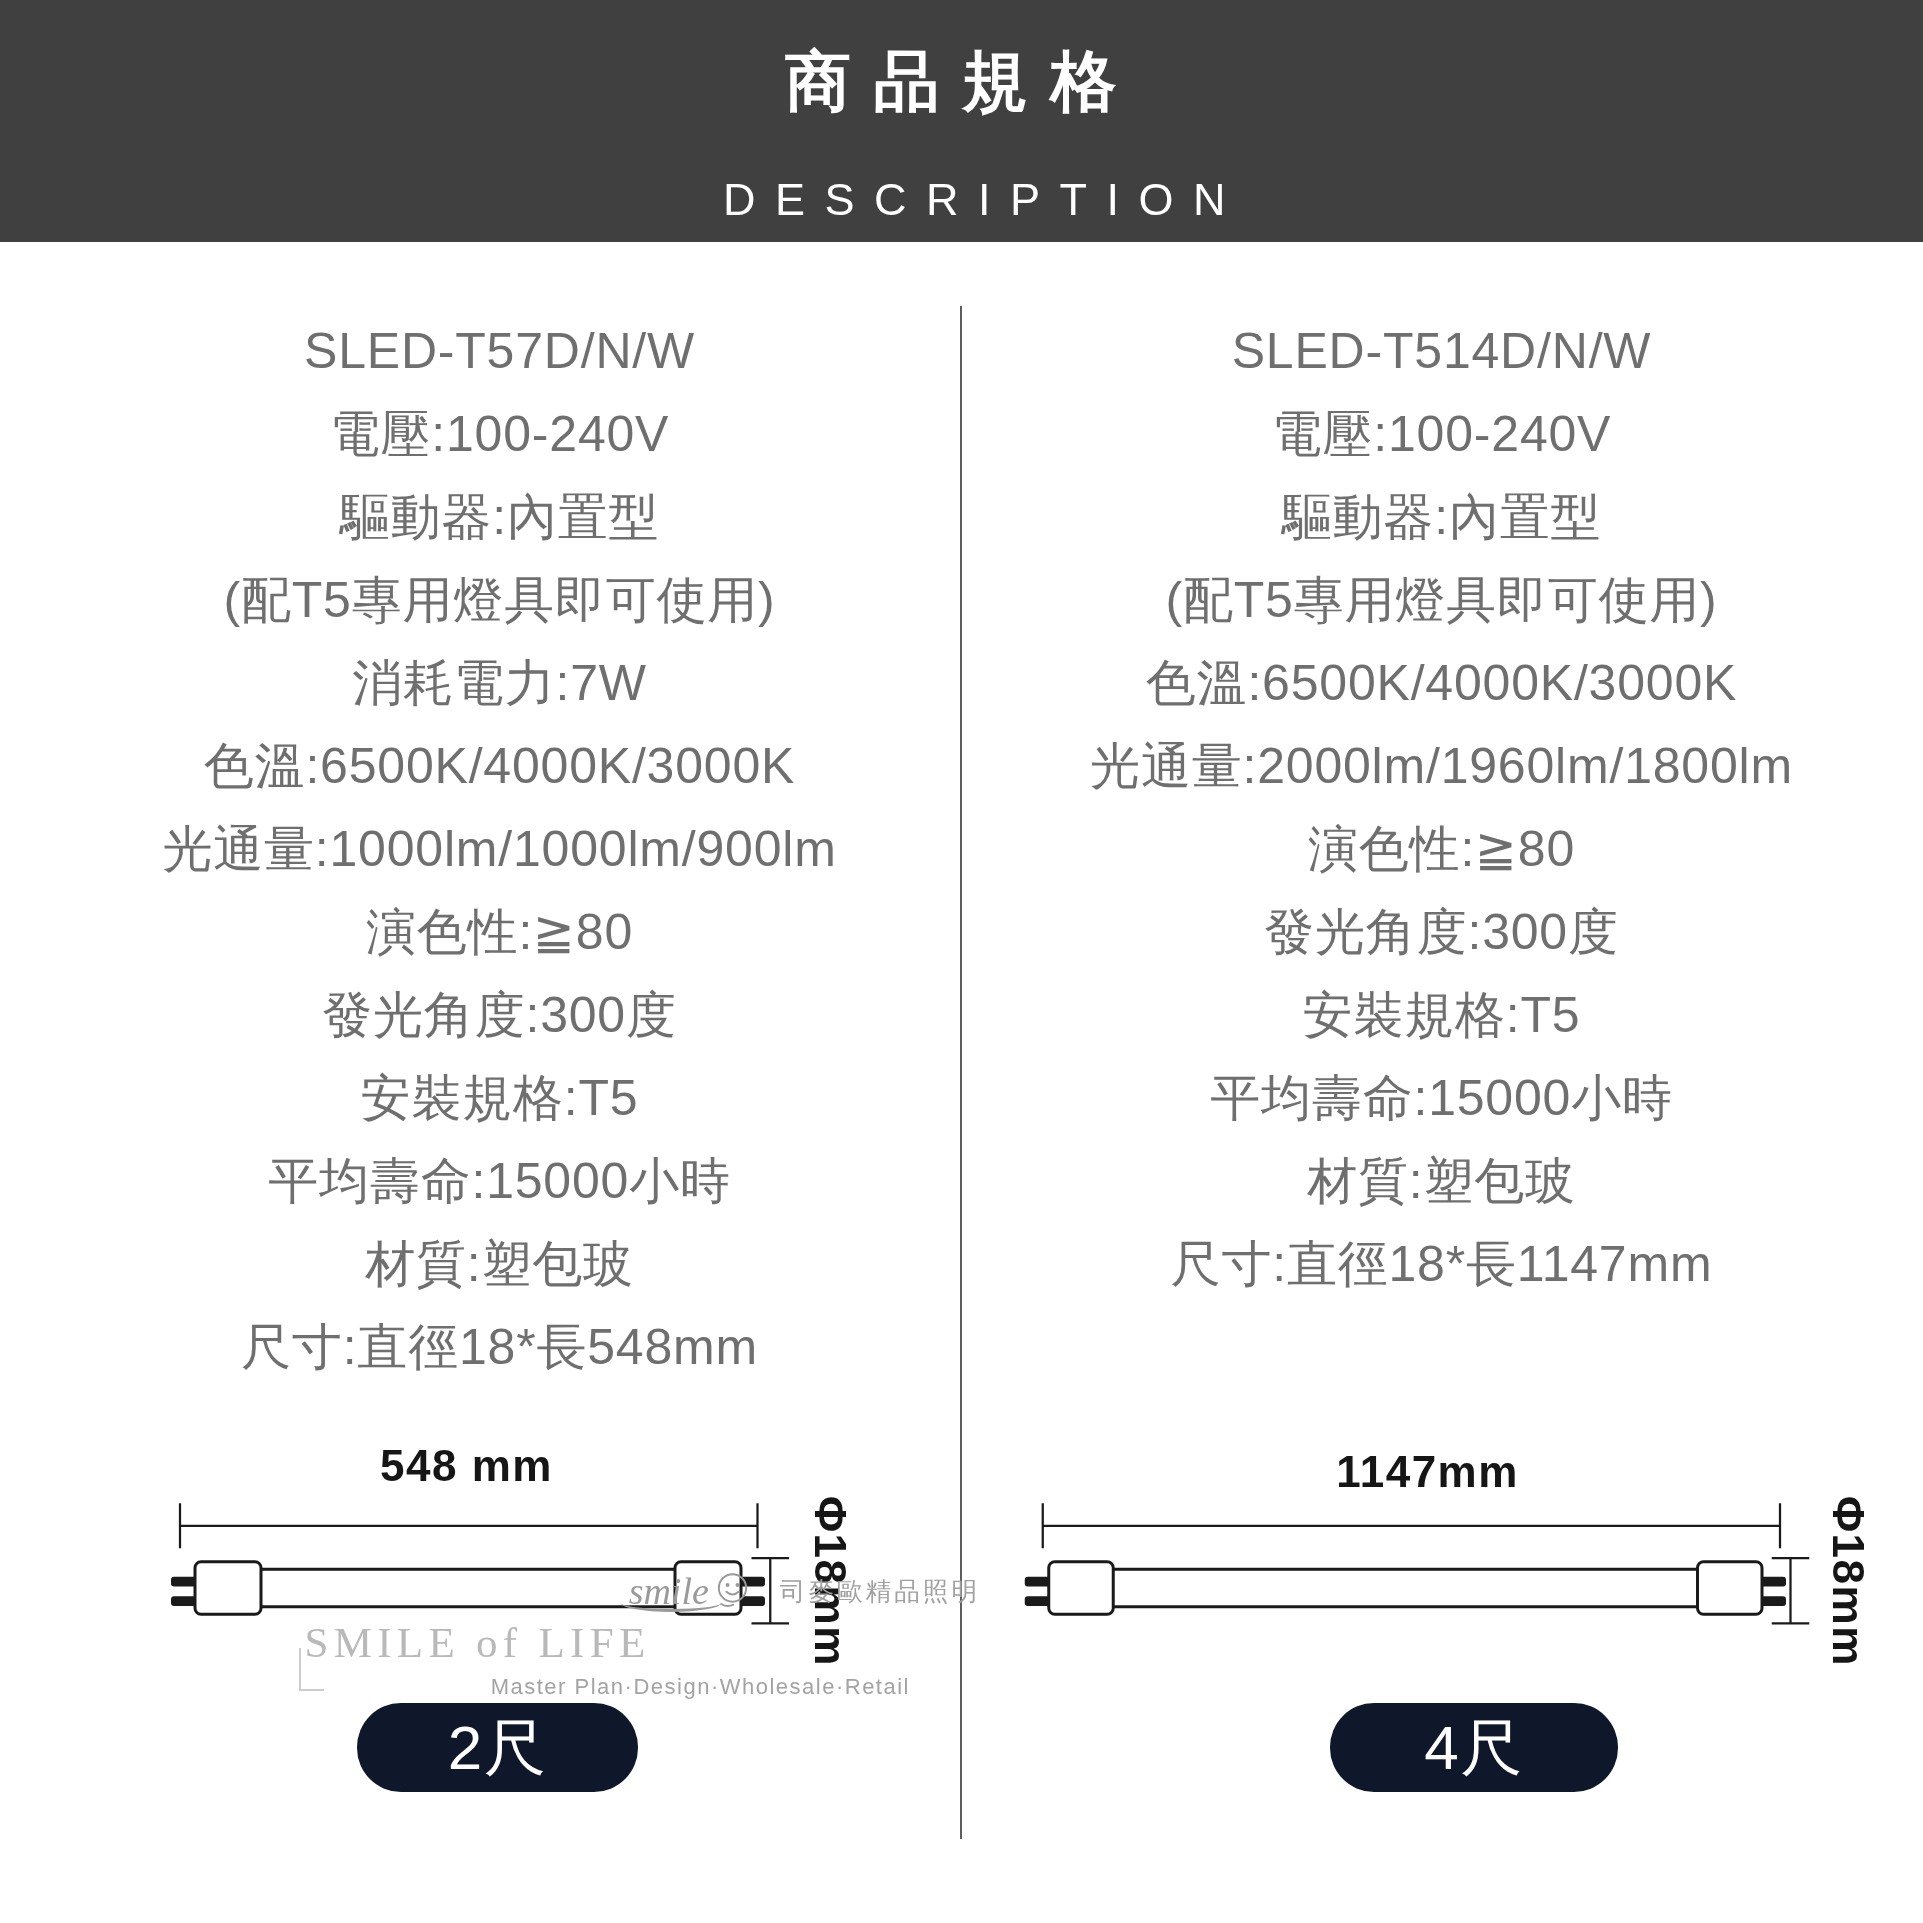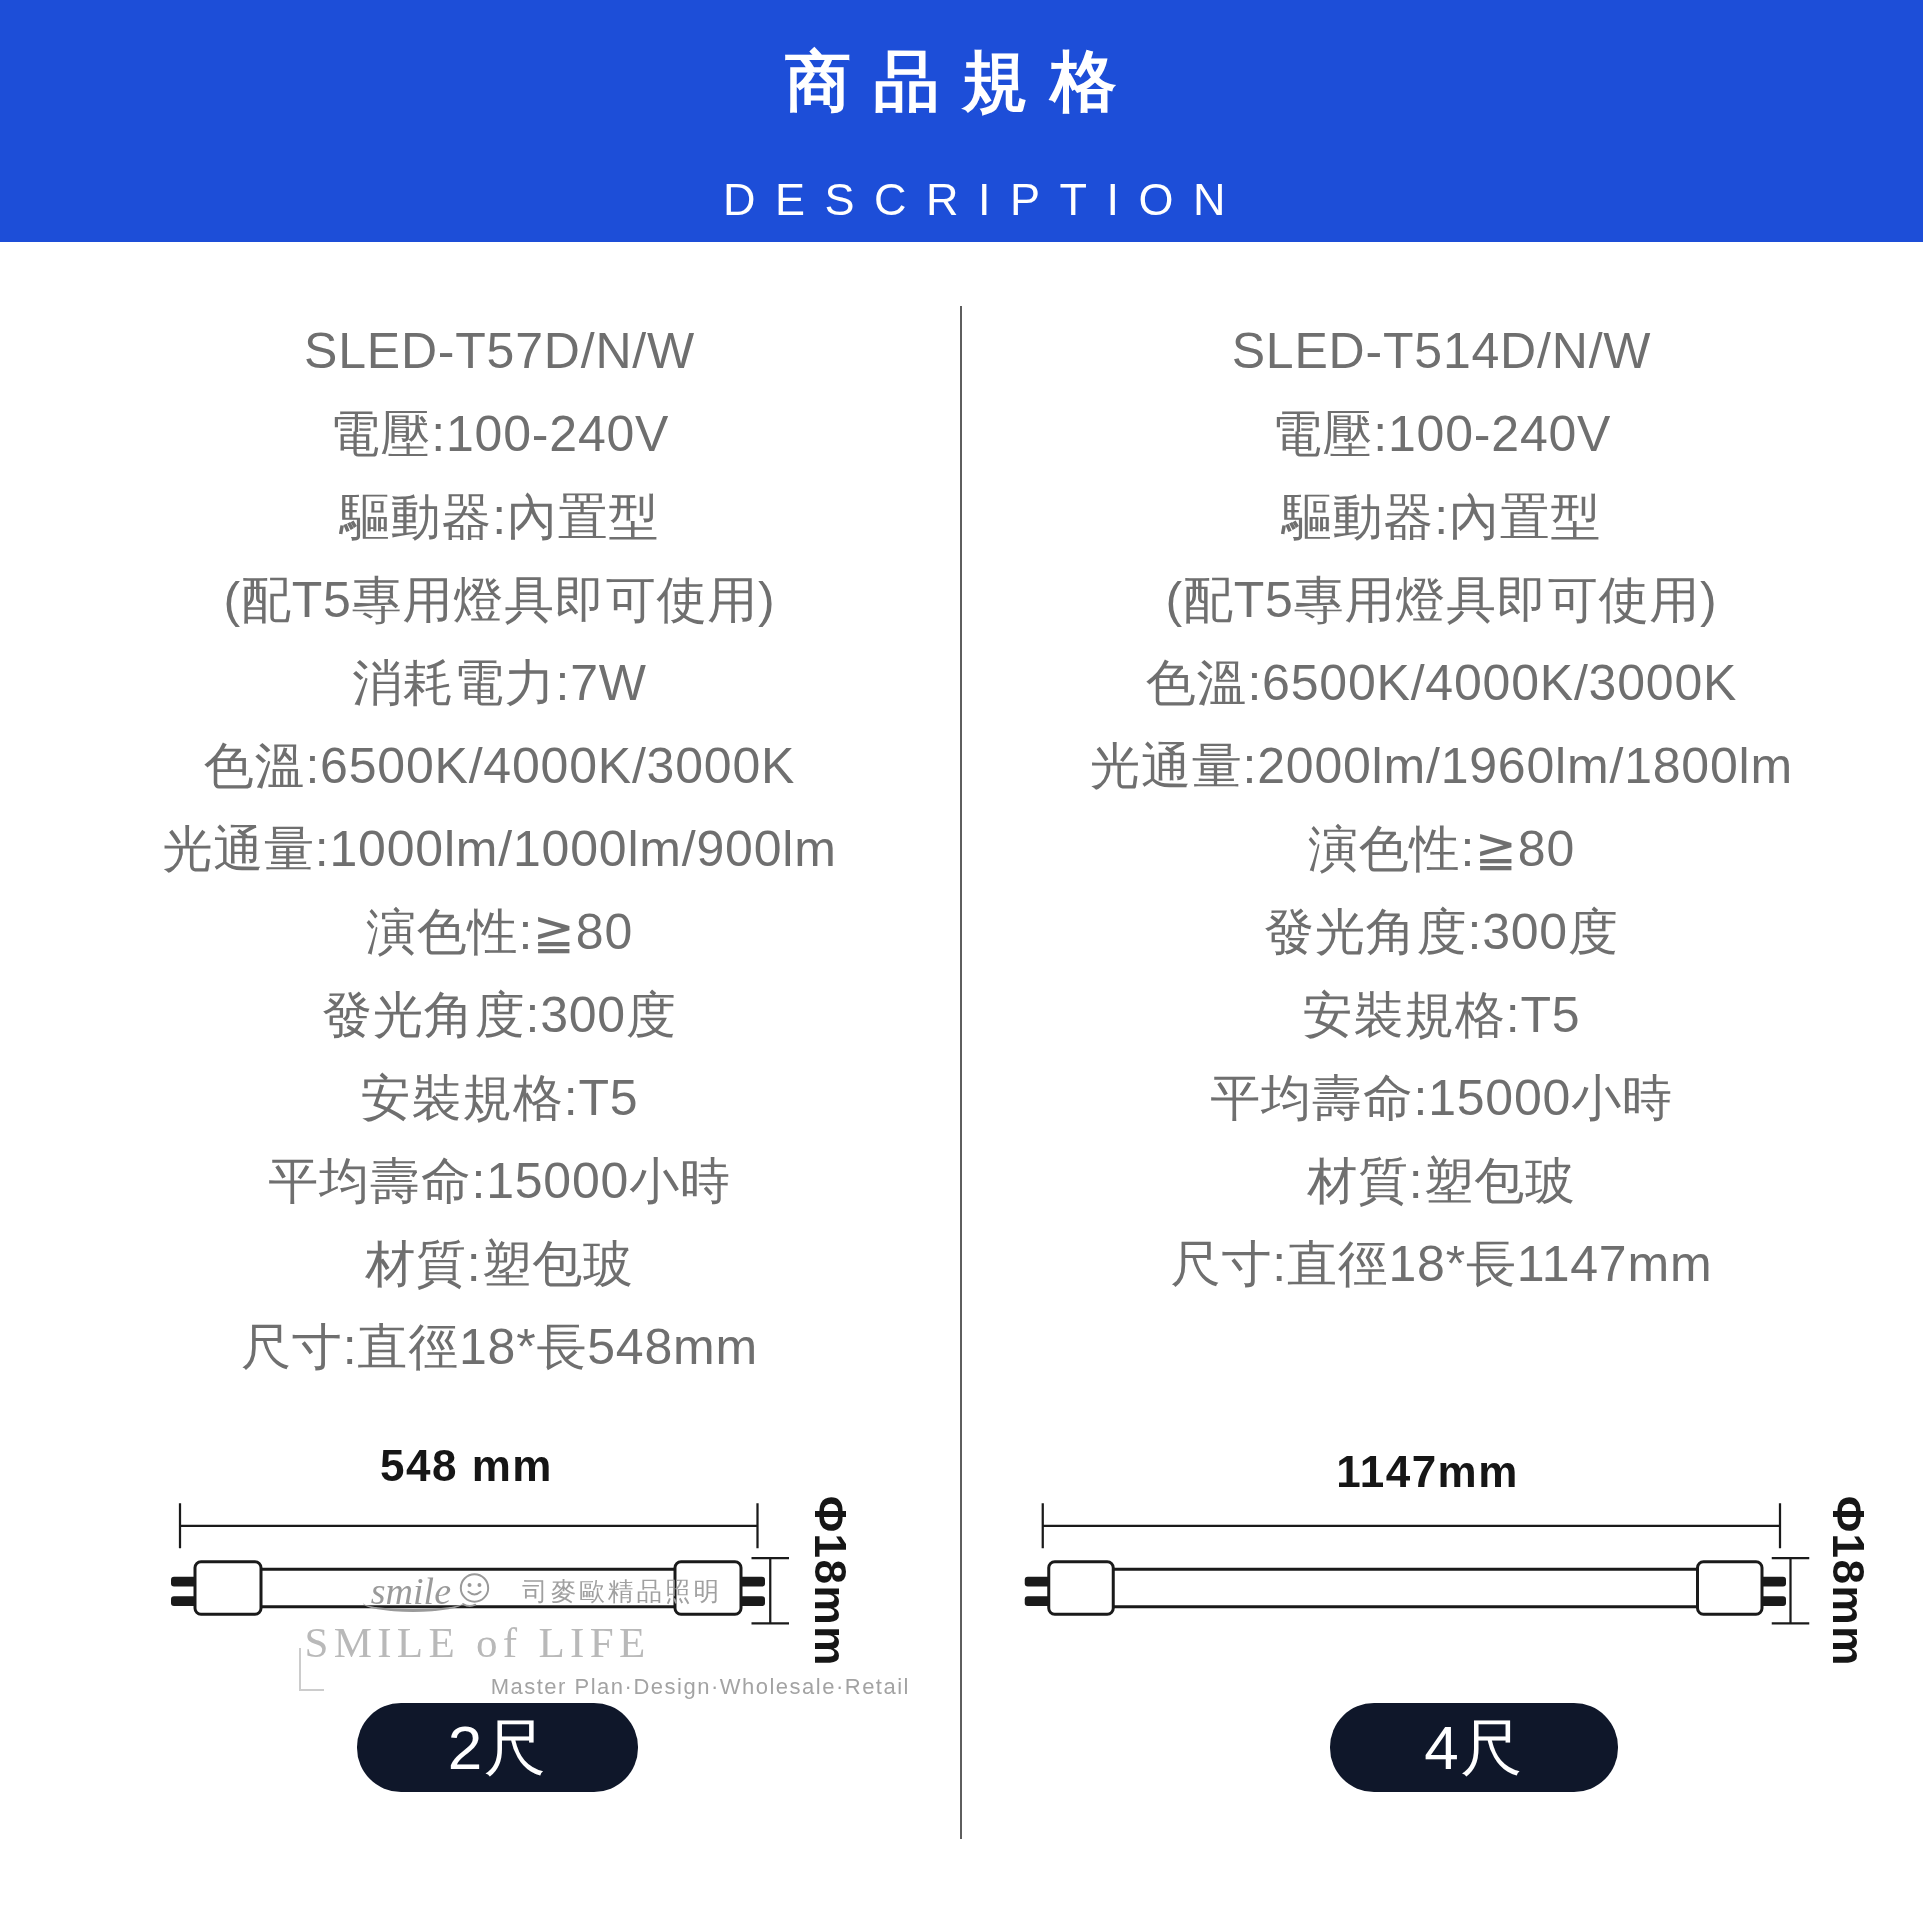--- a/index.html
+++ b/index.html
@@ -1,20 +1,20 @@
 <!DOCTYPE html>
 <html style="font-size:12px"><head>
 <meta charset="utf-8">
 <style>
   html,body{margin:0;padding:0;background:#fff;}
   .page{position:relative;width:1924px;height:1924px;background:#ffffff;overflow:hidden;
         font-family:"Liberation Sans","DejaVu Sans",sans-serif;}
 
   
-  .header{position:absolute;left:0;top:0;width:1924px;height:242px;background:#1d4ed8;}
+  .header{position:absolute;left:0;top:0;width:1924px;height:242px;background:#404040;}
   .header .title{position:absolute;left:0;top:44px;width:1924px;text-align:center;
         color:#ffffff;font-size:66px;font-weight:600;letter-spacing:22.5px;line-height:75px;}
   .header .subtitle{position:absolute;left:0;top:177px;width:1904px;text-align:center;
         color:#ffffff;font-size:45px;font-weight:400;letter-spacing:19.5px;line-height:45px;padding-left:32px;}
 
   
   .divider{position:absolute;left:960px;top:306px;width:2.3px;height:1533px;background:#5e5e5e;}
 
   
   .spec-col{position:absolute;top:310px;color:#6f6f6f;}
@@ -40,21 +40,21 @@
 
   
   .badge{position:absolute;top:271px;height:89px;background:#0f172a;border-radius:44px;
         color:#ffffff;font-size:62px;line-height:89px;text-align:center;font-weight:500;
         letter-spacing:1.5px;}
   .diagram.left .badge{left:289px;width:281px;}
   .diagram.right .badge{left:331px;width:288px;}
 
   
   .wm-row{position:absolute;left:45px;top:138px;width:867px;height:42px;
-        display:flex;align-items:center;justify-content:center;gap:6px;}
+        display:flex;align-items:center;justify-content:flex-end;gap:6px;}
   .wm-script{position:relative;font-family:"Liberation Serif","DejaVu Serif",serif;
         font-style:italic;font-size:38px;color:#9a9a9a;line-height:38px;}
   .wm-script::after{content:"";position:absolute;left:-7.5px;right:-12px;bottom:-1.5px;height:9px;
         border-bottom:3px solid #9a9a9a;border-radius:0 0 50% 50%/0 0 9px 9px;}
   .wm-cjk{font-size:25.6px;color:#a0a0a0;letter-spacing:3px;white-space:nowrap;margin-left:24px;}
   .wm-brand{position:absolute;left:0;top:186px;width:819px;text-align:center;
         font-family:"Liberation Serif","DejaVu Serif",serif;font-size:43px;color:#b9b9b9;
         letter-spacing:5.3px;white-space:nowrap;}
   .wm-tagline{position:absolute;left:0;top:242px;width:842px;text-align:right;
         font-size:22px;color:#a3a3a3;letter-spacing:1.5px;white-space:nowrap;}

